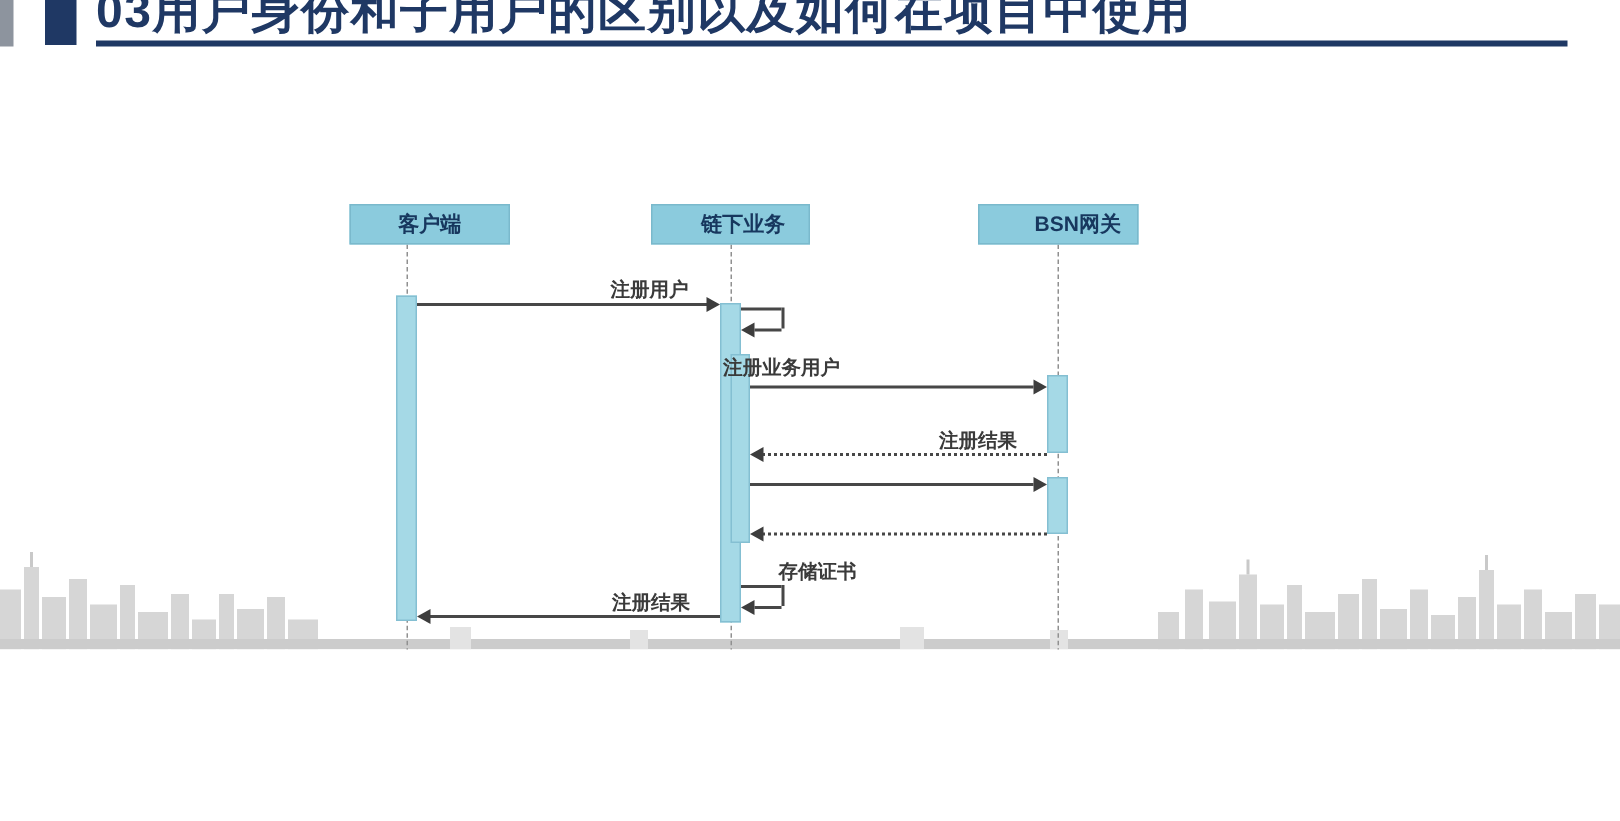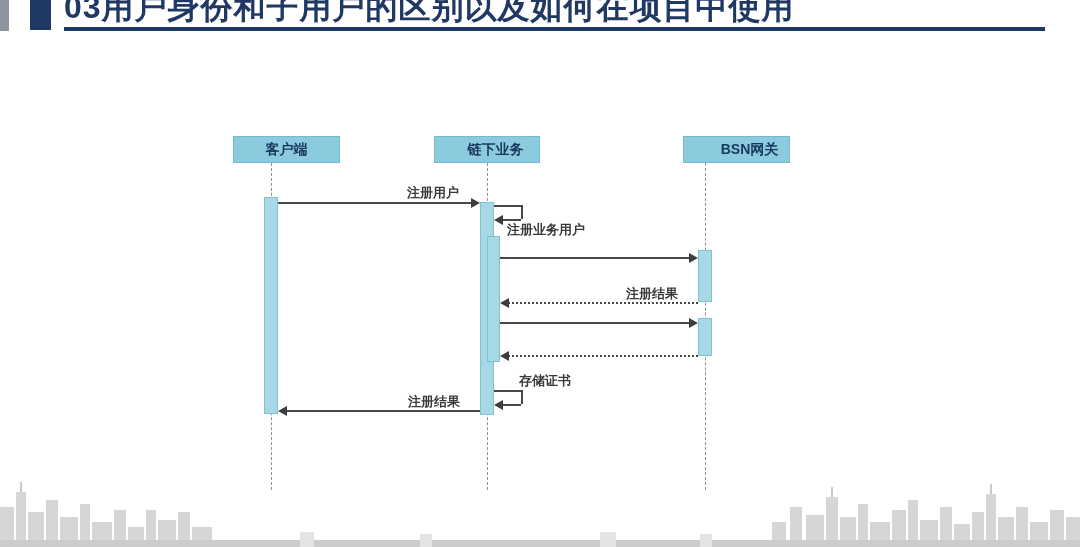--- a/index.html
+++ b/index.html
@@ -1,18 +1,18 @@
 <!DOCTYPE html>
 <html><head>
 <meta charset="utf-8">
 <style>
   html,body{margin:0;padding:0;}
   .slide{
     position:relative;
-    width:1080px;height:547px;
+    width:1080px;height:433px;
     background:#ffffff;
     overflow:hidden;
     font-family:"Liberation Sans","DejaVu Sans",sans-serif;
   }
   
   .corner-strip{position:absolute;left:0;top:0;width:9px;height:31px;background:#8d949e;}
   .title-accent{position:absolute;left:30px;top:0;width:21px;height:30px;background:#1f3864;}
   .page-title{
     position:absolute;left:64px;top:-14px;
     font-size:32px;font-weight:bold;color:#1f3864;
@@ -52,21 +52,21 @@
   <div class="title-accent"></div>
   <div class="page-title">03用户身份和子用户的区别以及如何在项目中使用</div>
   <div class="title-underline"></div>
 
   <div class="actor-box" style="left:218px;width:107px;margin-left:15px;">
     <span>客户端</span>
   </div>
   <div class="actor-box" style="left:434px;width:106px;padding-left:17px;">
     <span>链下业务</span>
   </div>
-  <div class="actor-box" style="left:683px;width:107px;padding-left:26px;">
+  <div class="actor-box" style="left:652px;width:107px;padding-left:26px;">
     <span>BSN网关</span>
   </div>
 
   <div class="lifeline" style="left:271px;"></div>
   <div class="lifeline" style="left:487px;"></div>
   <div class="lifeline" style="left:705px;"></div>
 
   <div class="activation" style="left:264px;top:197px;width:14px;height:217px;"></div>
   <div class="activation" style="left:480px;top:202px;width:14px;height:213px;"></div>
   <div class="activation" style="left:487px;top:236px;width:13px;height:126px;"></div>
@@ -74,21 +74,21 @@
   <div class="activation" style="left:698px;top:318px;width:14px;height:38px;"></div>
 
   <div class="msg-line" style="left:278px;top:202px;width:194px;"></div>
   <div class="ah ah-r" style="left:471px;top:198px;"></div>
   <div class="msg-label centered" style="left:299px;top:184px;width:160px;">注册用户</div>
 
   <div class="msg-line" style="left:494px;top:205px;width:27px;"></div>
   <div class="msg-vline" style="left:521px;top:205px;height:14px;"></div>
   <div class="msg-line" style="left:503px;top:219px;width:18px;"></div>
   <div class="ah ah-l" style="left:494px;top:215px;"></div>
-  <div class="msg-label" style="left:482px;top:221px;padding-left:25px;">注册业务用户</div>
+  <div class="msg-label" style="left:482px;top:236px;">注册业务用户</div>
 
   <div class="msg-line" style="left:500px;top:257px;width:189px;"></div>
   <div class="ah ah-r" style="left:689px;top:253px;"></div>
 
   <div class="msg-line dotted" style="left:508px;top:302px;width:190px;"></div>
   <div class="ah ah-l" style="left:500px;top:298px;"></div>
   <div class="msg-label centered" style="left:520px;top:285px;width:158px;">注册结果</div>
 
   <div class="msg-line" style="left:500px;top:322px;width:189px;"></div>
   <div class="ah ah-r" style="left:689px;top:318px;"></div>

